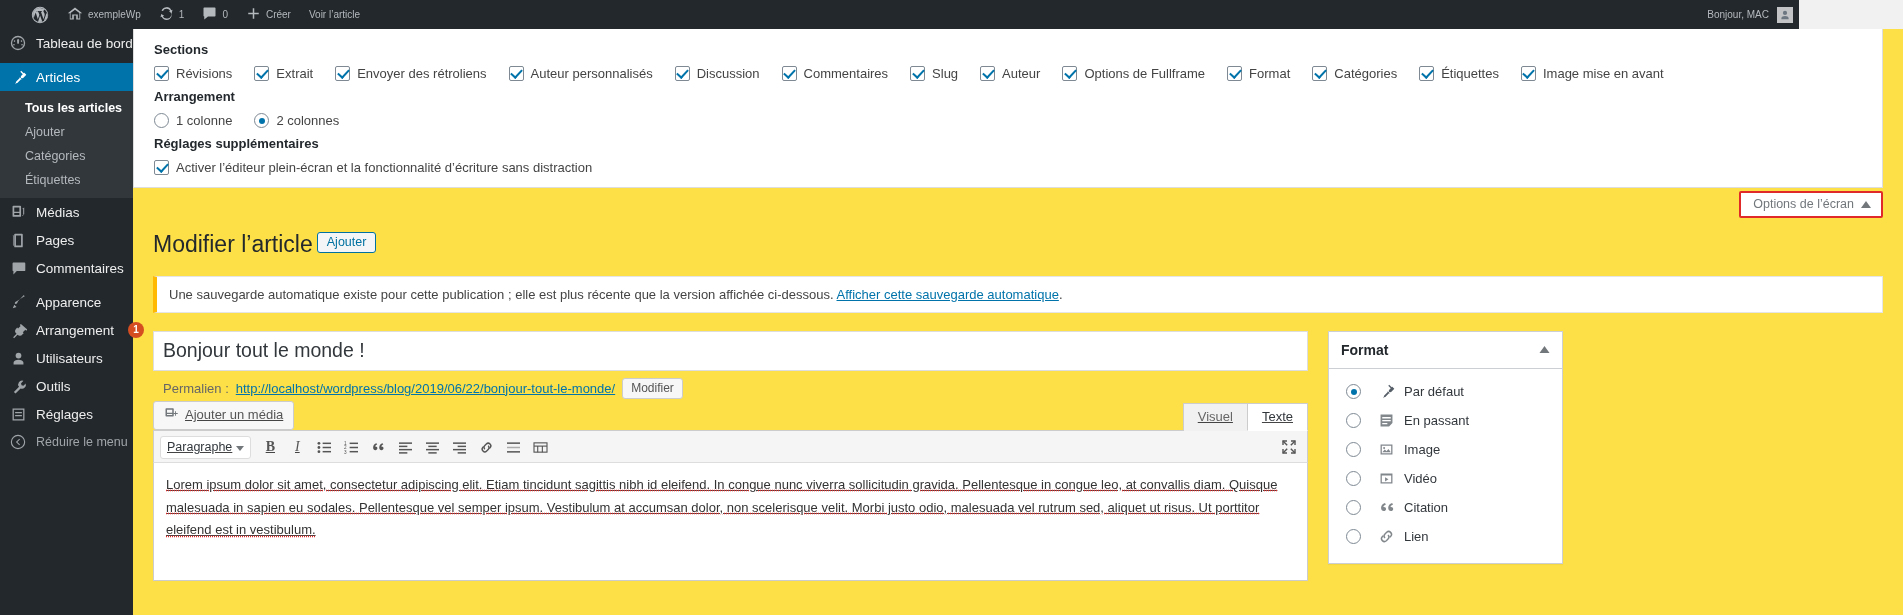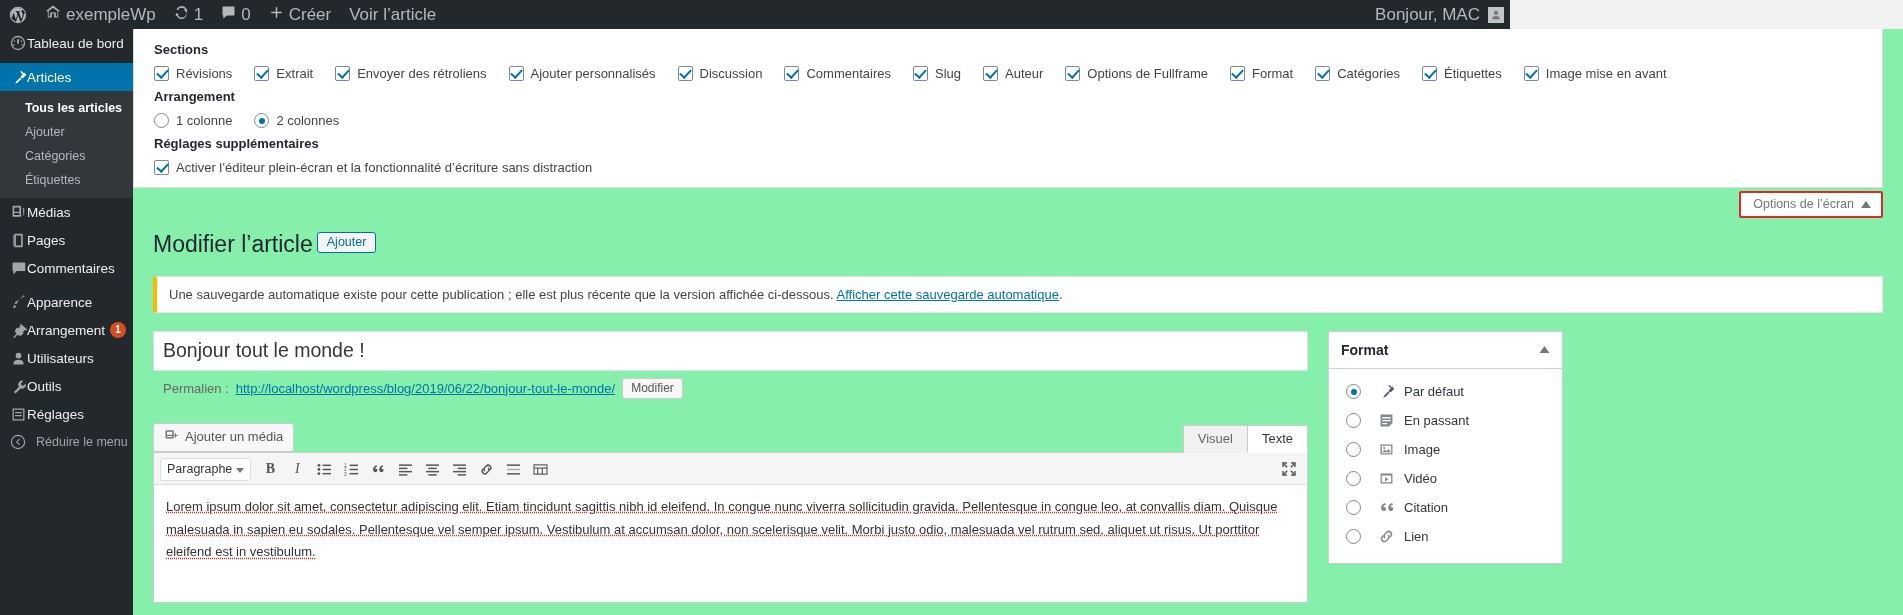--- a/index.html
+++ b/index.html
@@ -7,44 +7,44 @@
   body {
     width:1903px; height:615px;
     background:#f1f1f1;
     font-family:"Liberation Sans", sans-serif;
     font-size:13px; color:#444;
     overflow:hidden;
   }
 
   
   #adminbar {
-    position:absolute; top:0; left:0; width:1510px; height:29px;
+    position:absolute; top:0; left:0; width:1799px; height:29px;
     background:#23282d; color:#b4b9be;
     display:flex; align-items:center;
-    font-size:17px; z-index:40;
+    font-size:10px; z-index:40;padding-left:22px;
   }
   .ab-item {
     display:flex; align-items:center; gap:5px;
     height:29px; padding:0 9px; color:#b4b9be; cursor:pointer; white-space:nowrap;
   }
   .ab-spacer { flex:1 1 auto; }
   .ab-right { display:flex; align-items:center; height:29px; padding-right:6px;}
   .ab-avatar {
     width:16px; height:16px; margin-left:8px; background:#c3c4c5;
     display:flex; align-items:center; justify-content:center;
   }
   .wp-logo svg { display:block; }
 
   
   #sidebar {
     position:absolute; top:29px; left:0; width:133px; height:586px;
     background:#23282d; z-index:30;
   }
   .menu-top {
-    display:flex; align-items:center; 
+    display:flex; align-items:center; gap:9px;
     height:28px; padding:6px 0 6px 9px;
     color:#eee; font-size:13.5px; cursor:pointer; position:relative;
   }
   .menu-top.current { background:#0073aa; color:#fff; }
   .menu-ico { width:18px; height:18px; display:flex; align-items:center; justify-content:center; color:#a0a5aa; flex:0 0 18px;}
   .menu-top.current .menu-ico { color:#fff; }
   .menu-sep { height:6px; }
   .submenu { background:#32373c; padding:5px 0 6px 0; }
   .sub-item {
     display:block; padding:5px 0 5px 25px; color:#b4b9be; font-size:12.5px; cursor:pointer;
@@ -56,21 +56,21 @@
     text-align:center; padding:0 5px; margin-left:5px;
   }
   .collapse {
     display:flex; align-items:center; gap:9px; height:28px; padding:6px 0 6px 9px;
     color:#a0a5aa; font-size:12.5px; cursor:pointer;
   }
 
   
   #content {
     position:absolute; top:29px; left:133px; width:1770px; height:586px;
-    background:#86efac; overflow:hidden;
+    background:#fde047; overflow:hidden;
   }
 
   
   #screen-opts {
     background:#fff; border:1px solid #ddd; border-top:none;
     margin:0 20px 0 0; padding:8px 0 12px 20px;
   }
   .so-h { font-size:13px; font-weight:600; color:#23282d; margin:5px 0 9px 0; }
   .so-row { display:flex; align-items:center; flex-wrap:wrap; gap:0; margin-bottom:8px;}
   .cbx-label { display:inline-flex; align-items:center; margin-right:22px; font-size:13px; color:#444; cursor:pointer; white-space:nowrap;}
@@ -130,21 +130,21 @@
     font-family:"Liberation Sans", sans-serif; line-height:1.4;
   }
   #edit-slug-box { padding:7px 0 0 10px; font-size:13px; color:#666; display:flex; align-items:center; gap:7px;}
   #edit-slug-box a.permalink { color:#0073aa; text-decoration:underline; }
   #edit-slug-box a.permalink b { font-weight:400; }
   .btn-small {
     background:#f7f7f7; border:1px solid #ccc; border-radius:3px;
     color:#555; font-size:12px; padding:2px 8px 3px; cursor:pointer;
   }
 
-  #wp-content-wrap { margin-top:24px; }
+  #wp-content-wrap { margin-top:2px;text-decoration:underline; }
   .media-row { display:flex; align-items:center; justify-content:space-between; }
   #insert-media-button {
     background:#f7f7f7; border:1px solid #ccc; border-radius:3px; color:#555;
     font-size:13px; padding:4px 10px 5px; cursor:pointer;
     display:inline-flex; align-items:center; gap:6px;
   }
   .editor-tabs { display:flex; align-self:flex-end; }
   .ed-tab {
     background:#f1f1f1; border:1px solid #ccc; border-bottom:none; color:#666;
     padding:5px 14px 6px; font-size:13px; cursor:pointer; margin-left:-1px; position:relative; top:1px;
@@ -377,21 +377,21 @@
       <label class="cbx-label">
           <span class="cbx on"></span>
           <span>Extrait</span>
         </label>
       <label class="cbx-label">
           <span class="cbx on"></span>
           <span>Envoyer des rétroliens</span>
         </label>
       <label class="cbx-label">
           <span class="cbx on"></span>
-          <span>Ajouter personnalisés</span>
+          <span>Auteur personnalisés</span>
         </label>
       <label class="cbx-label">
           <span class="cbx on"></span>
           <span>Discussion</span>
         </label>
       <label class="cbx-label">
           <span class="cbx on"></span>
           <span>Commentaires</span>
         </label>
       <label class="cbx-label">

